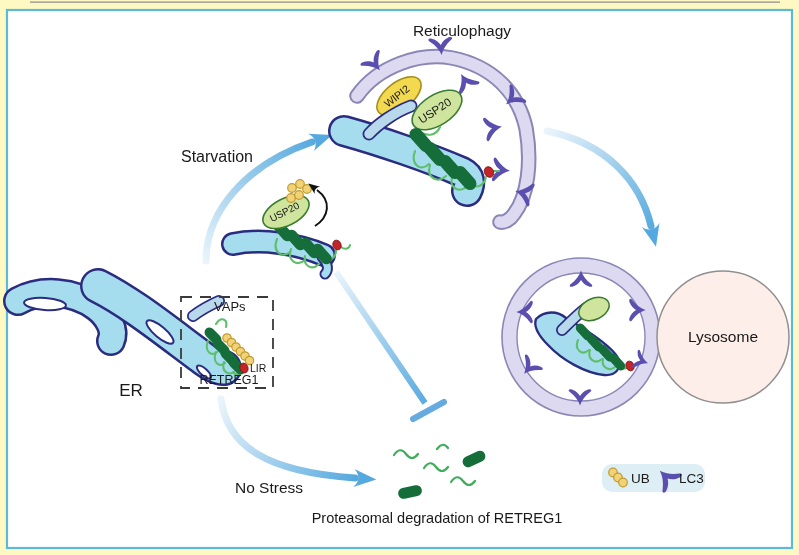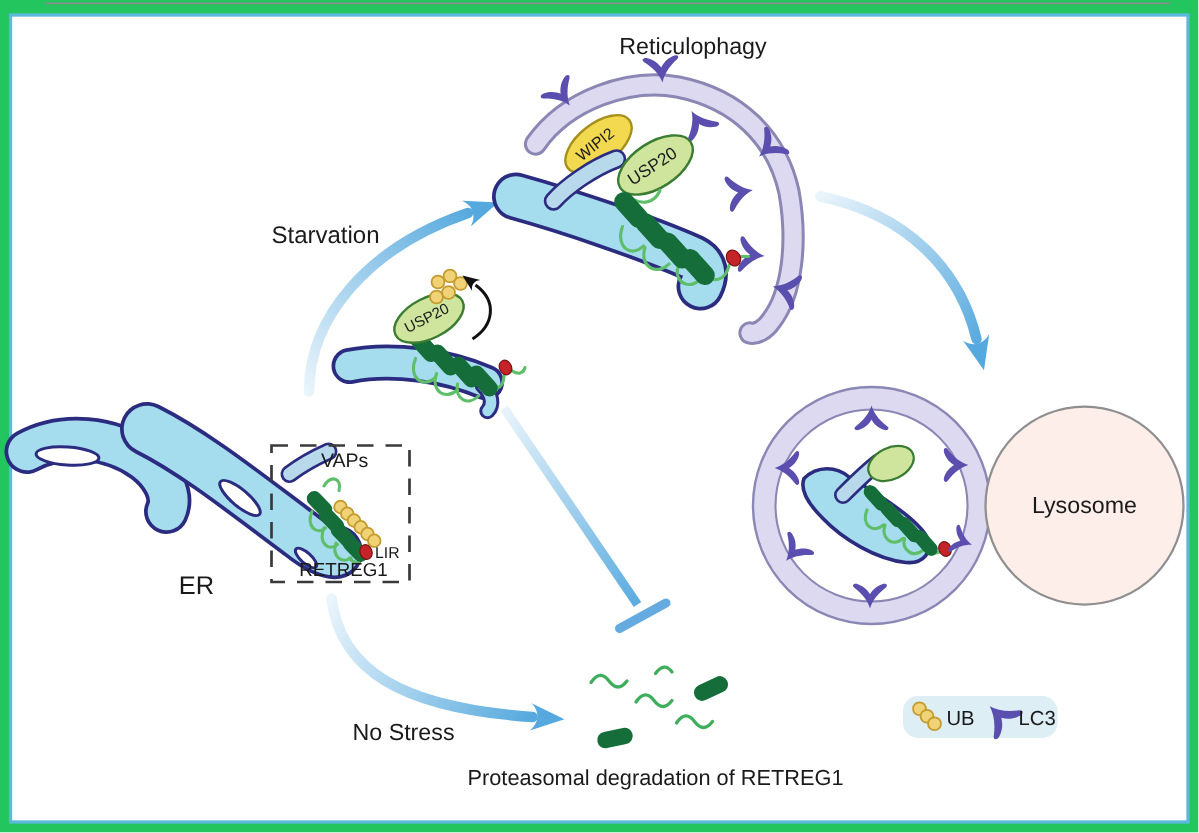--- a/index.html
+++ b/index.html
@@ -1,16 +1,16 @@
 <!DOCTYPE html>
 <html style="--border: #5cb9da; --er-fill: #a5dcee; --er-stroke: #2b2c80; --helix-fill: #156e3a; --loop-green: #5fbe6a; --phagophore-fill: #ddd9f0; --phagophore-stroke: #8a87b5; --lc3-purple: #5a4fae; --wipi2-fill: #f2d94f; --wipi2-stroke: #a6901c; --usp20-fill: #cfe49c; --usp20-stroke: #3a7d32; --ubiquitin-fill: #f0d277; --ubiquitin-stroke: #c49b2e; --lir-red: #c42427; --lysosome-fill: #fdeeea; --lysosome-stroke: #8f8f8f; --arrow-blue: #56a9de; --arrow-light: #e9f4fb; --vaps-fill: #b8d8ec; --legend-bg: #ddeef5; --squiggle-green: #3fae5c; --text: #1a1a1a;"><head>
 <meta charset="utf-8">
 <style>
   html,body{margin:0;padding:0;background:#fff;}
-  .figure-wrap{position:relative;width:799px;height:555px;background:#22c55e;overflow:hidden;}
+  .figure-wrap{position:relative;width:799px;height:555px;background:#fef9c3;overflow:hidden;}
   svg{display:block;}
   .lbl{font-family:"Liberation Sans",sans-serif;fill:var(--text);}
   .tube-o{stroke:var(--er-stroke);fill:none;stroke-linecap:round;stroke-linejoin:round;}
   .tube-i{stroke:var(--er-fill);fill:none;stroke-linecap:round;stroke-linejoin:round;}
   .blob{fill:var(--er-fill);stroke:var(--er-stroke);stroke-width:2.4;}
   .slot{fill:#fff;stroke:var(--er-stroke);stroke-width:2;}
   .rod-o{stroke:var(--er-stroke);fill:none;stroke-linecap:round;}
   .rod-i{stroke:var(--vaps-fill);fill:none;stroke-linecap:round;}
   .helix{fill:var(--helix-fill);}
   .loop{stroke:var(--loop-green);stroke-width:2.1;fill:none;stroke-linecap:round;}

